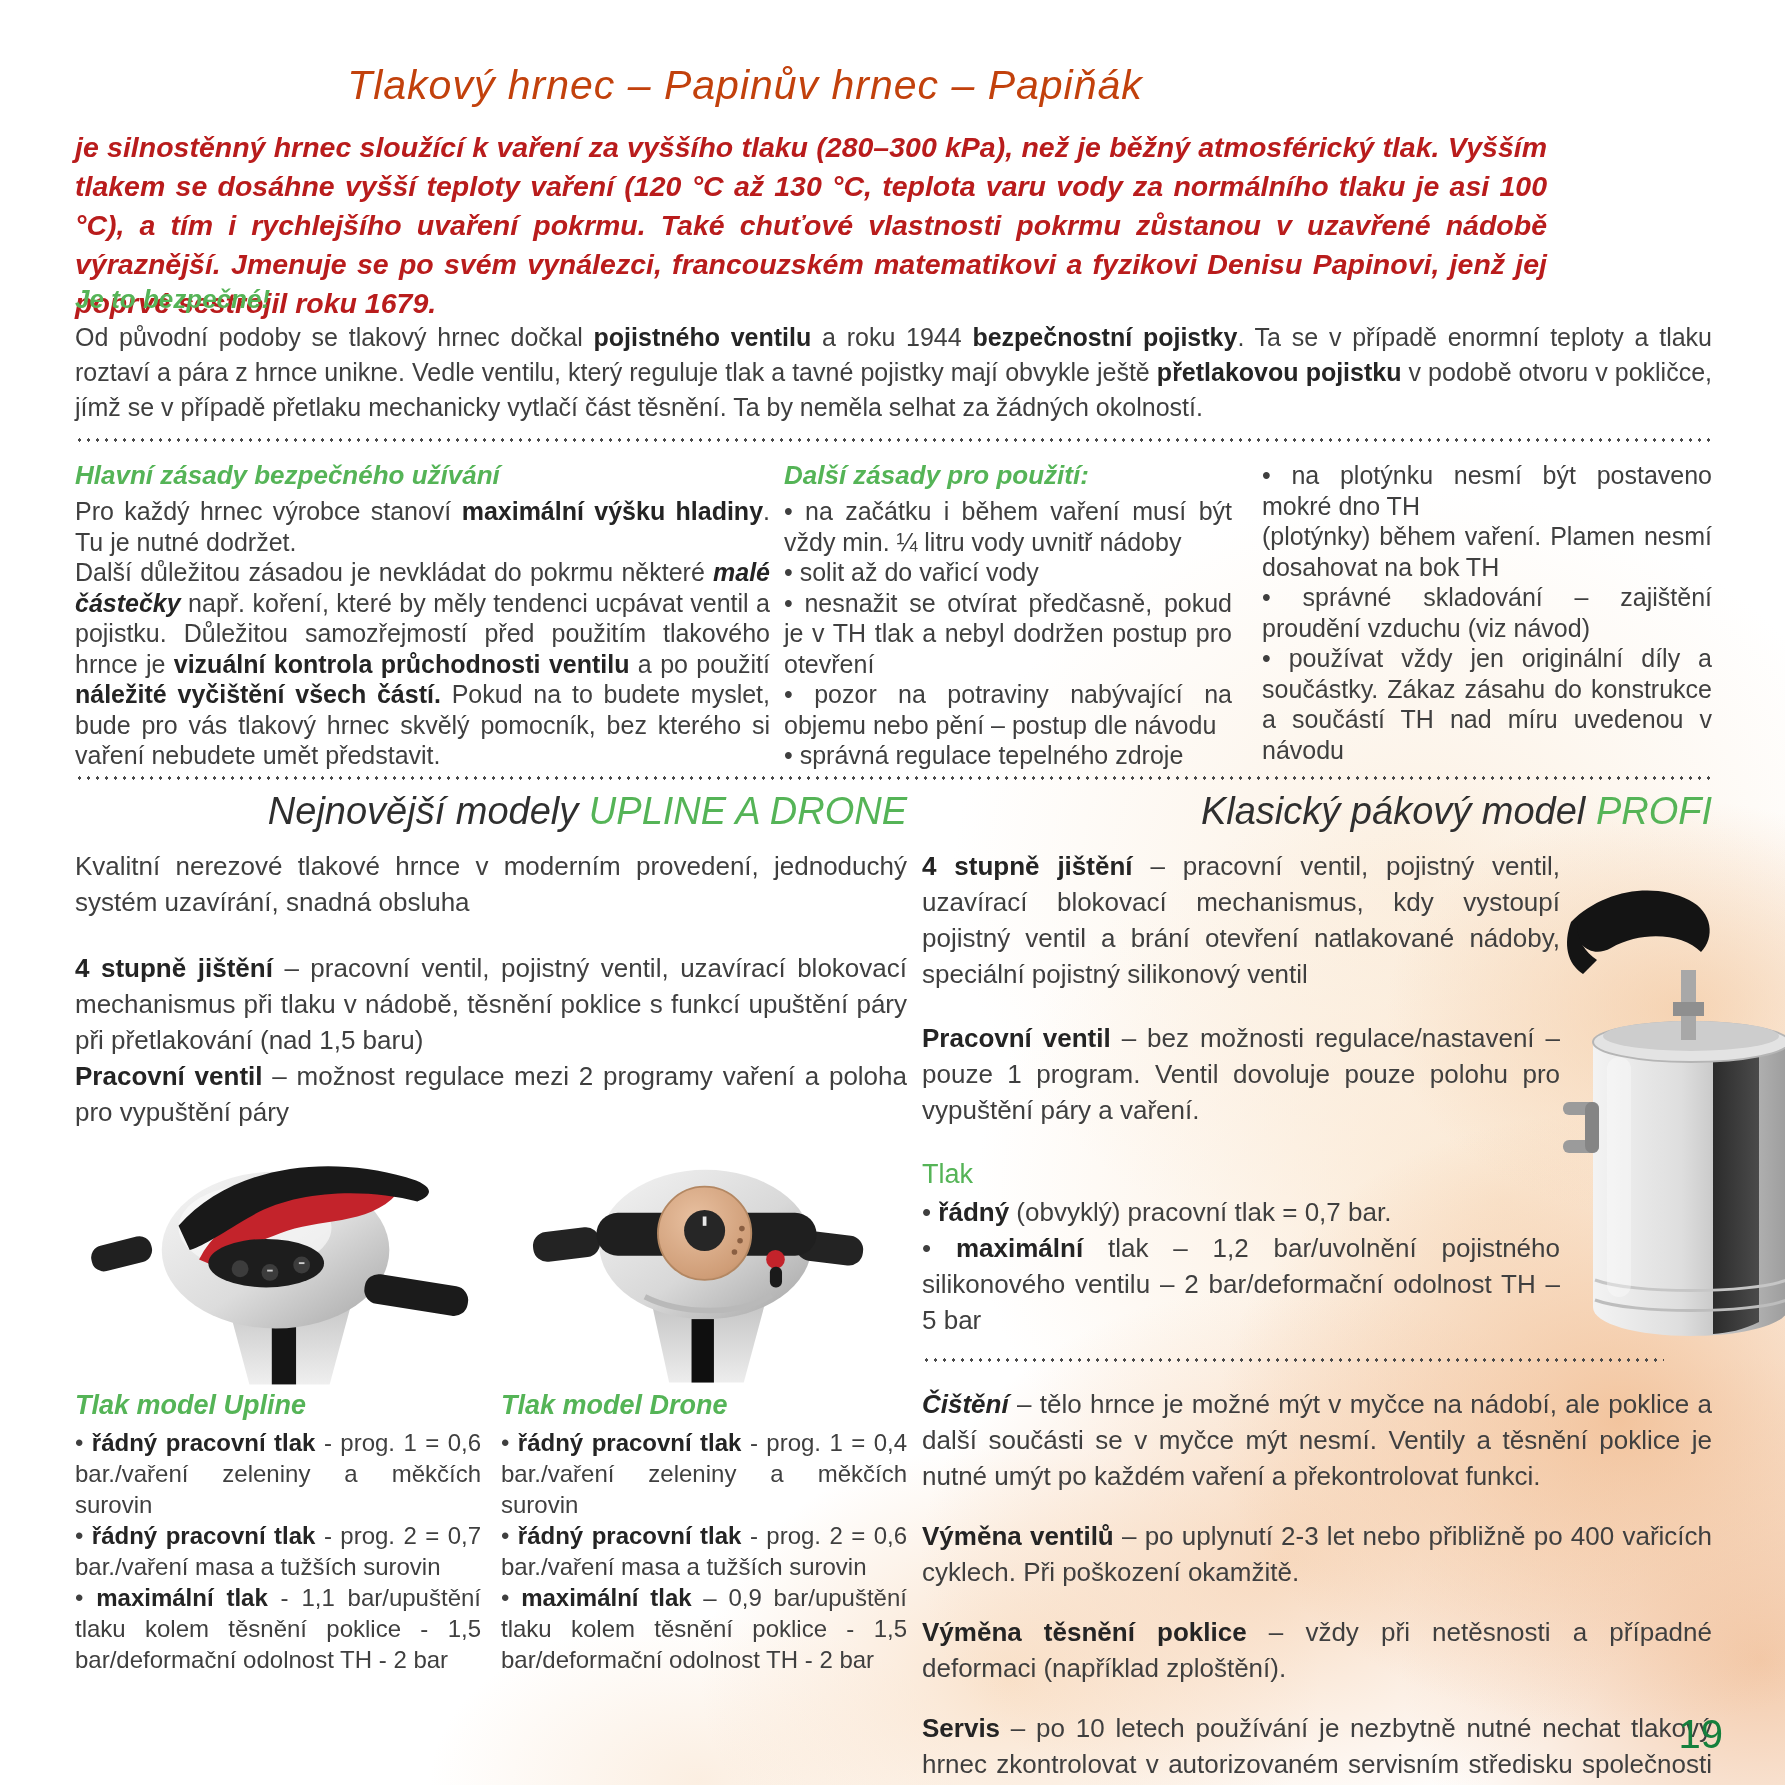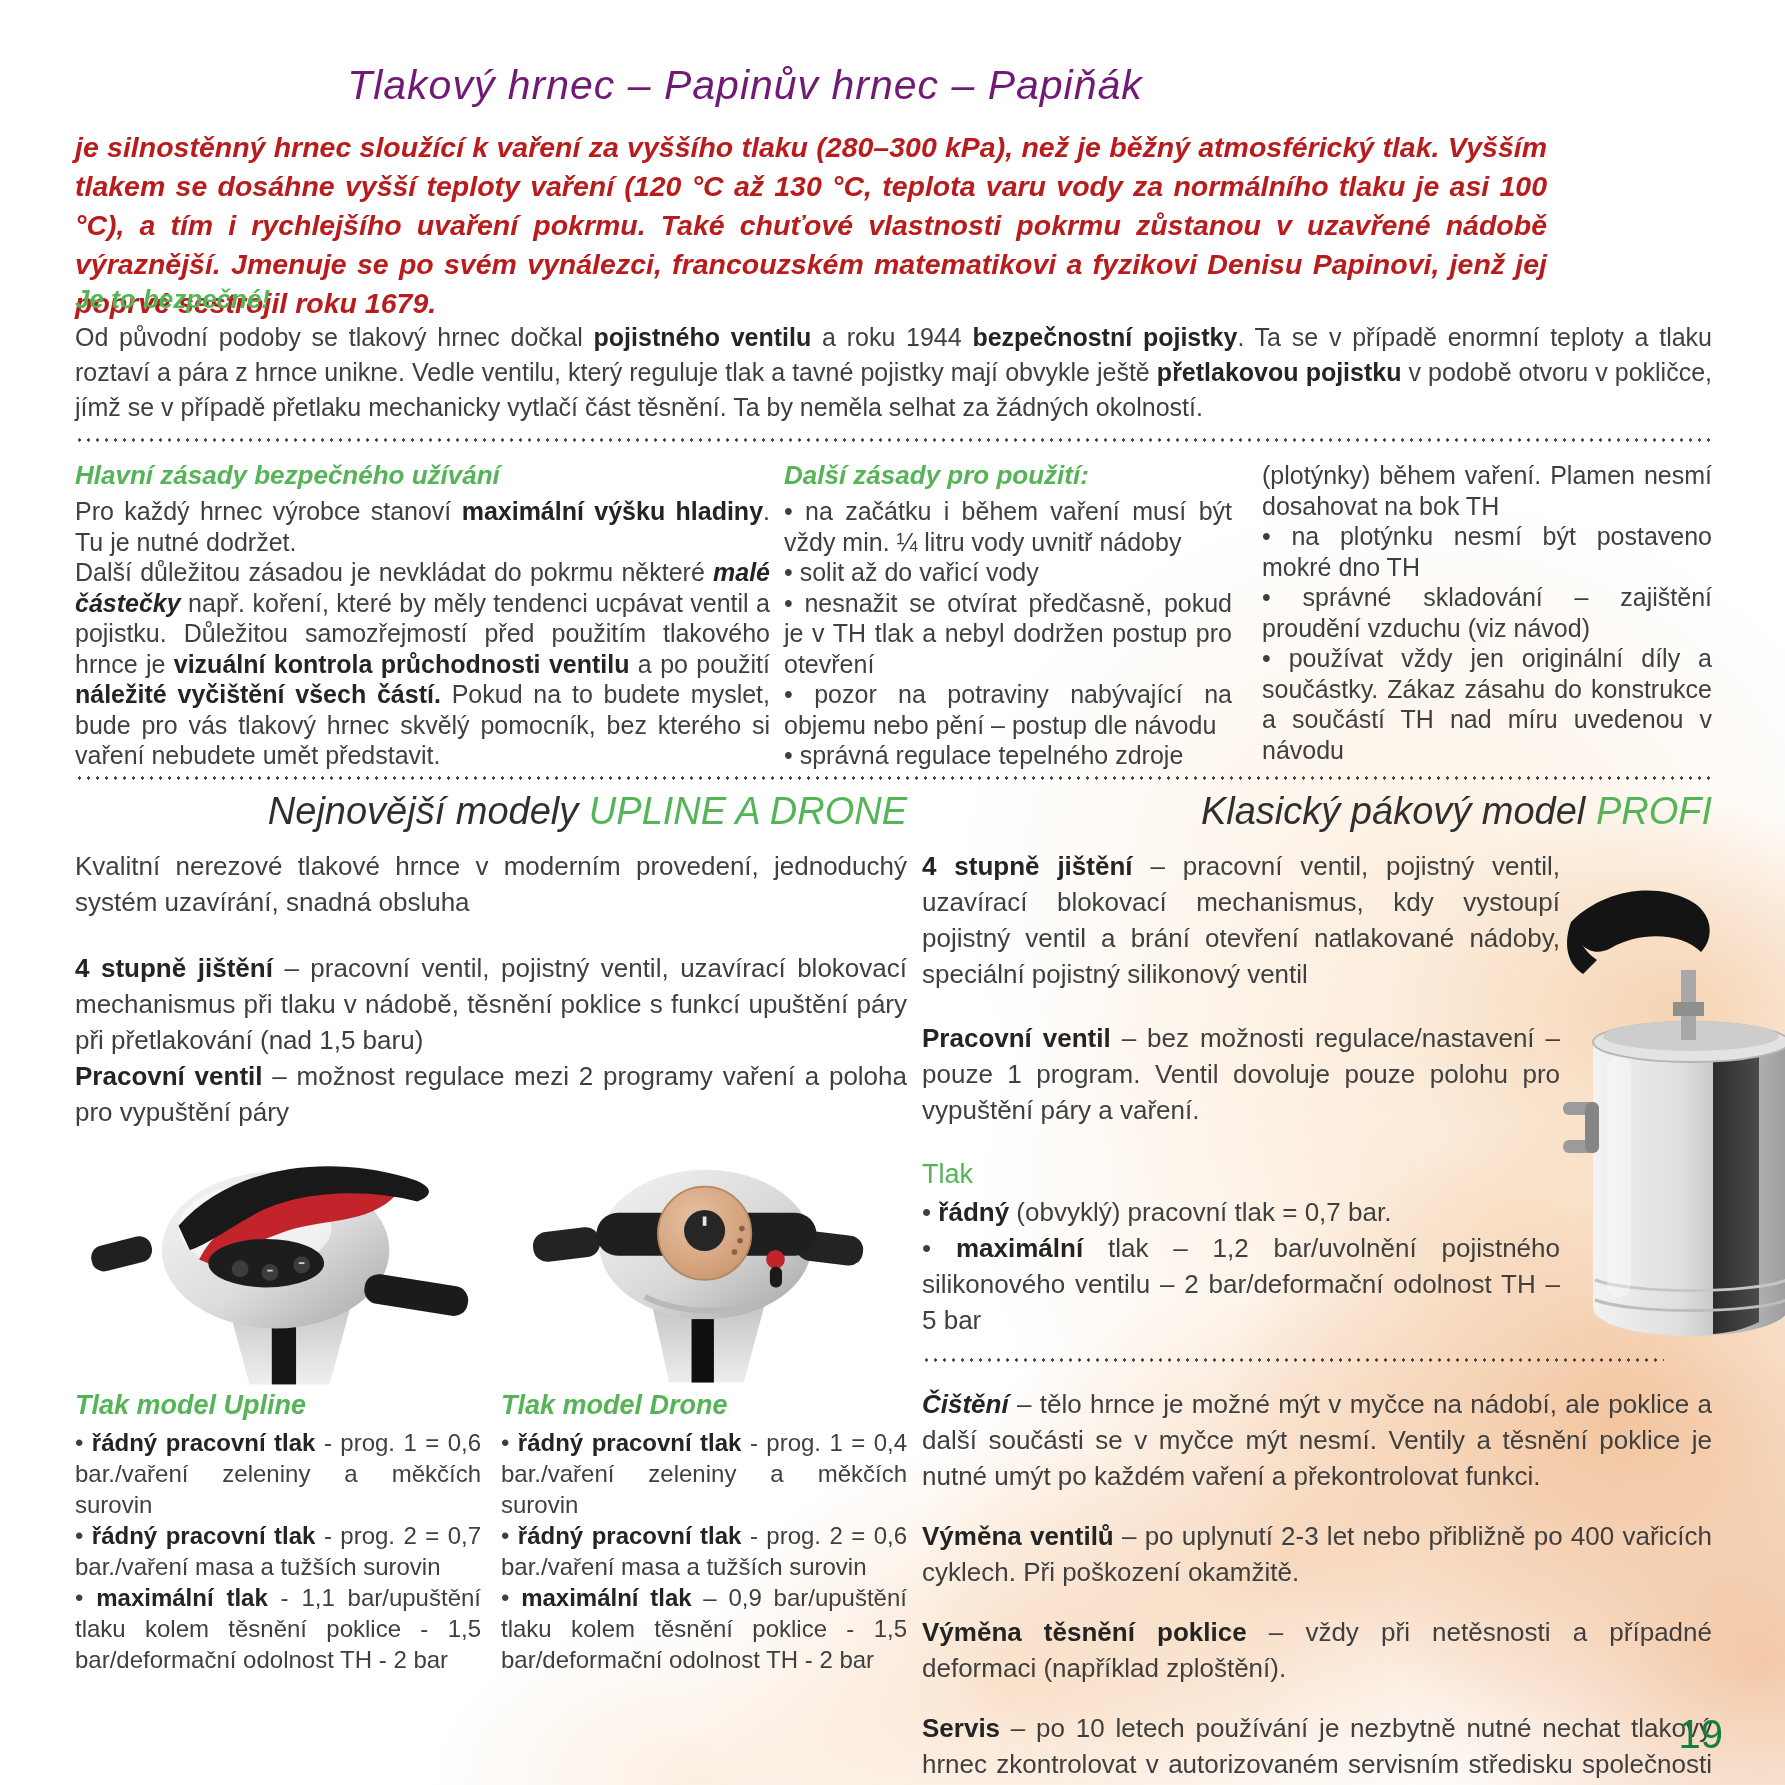--- a/index.html
+++ b/index.html
@@ -18,21 +18,21 @@
       radial-gradient(ellipse 600px 500px at 1420px 880px, rgba(251,238,222,.9) 0%, rgba(251,238,222,0) 78%),
       radial-gradient(ellipse 500px 420px at 1760px 1660px, rgba(238,180,135,.7) 0%, rgba(238,180,135,0) 72%),
       radial-gradient(ellipse 360px 220px at 700px 1780px, rgba(248,222,196,.5) 0%, rgba(248,222,196,0) 75%);
   }
   .b{font-weight:700;color:#242424;}
   .i{font-style:italic;}
   .g{color:#55b457;}
   .ghead{color:#55b457;font-style:italic;font-weight:700;}
 
   .titlewrap{position:absolute;top:62px;left:75px;width:1340px;text-align:center;}
-  .titlewrap h1{margin:0;font-size:41px;font-weight:400;font-style:italic;color:#701a75;letter-spacing:1px;}
+  .titlewrap h1{margin:0;font-size:41px;font-weight:400;font-style:italic;color:#c2410c;letter-spacing:1px;}
 
   .intro{
     position:absolute;top:128px;left:75px;width:1472px;margin:0;
     font-size:28.5px;line-height:39px;font-weight:700;font-style:italic;color:#b91c1c;text-align:justify;
   }
 
   .safety{position:absolute;top:284px;left:75px;width:1637px;}
   .safety h2{margin:0 0 5px;font-size:26px;}
   .safety p{margin:0;font-size:25px;line-height:35px;text-align:justify;}
 
@@ -103,22 +103,22 @@
     </div>
     <div class="col col2">
       <h3 class="ghead">Další zásady pro použití:</h3>
       <p>• na začátku i během vaření musí být vždy min. ¼ litru vody uvnitř nádoby</p>
       <p>• solit až do vařicí vody</p>
       <p>• nesnažit se otvírat předčasně, pokud je v TH tlak a nebyl dodržen postup pro otevření</p>
       <p>• pozor na potraviny nabývající na objemu nebo pění – postup dle návodu</p>
       <p>• správná regulace tepelného zdroje</p>
     </div>
     <div class="col col3">
+      <p>• na plotýnku nesmí být postaveno mokré dno TH</p>
       <p>(plotýnky) během vaření. Plamen nesmí dosahovat na bok TH</p>
-      <p>• na plotýnku nesmí být postaveno mokré dno TH</p>
       <p>• správné skladování – zajištění proudění vzduchu (viz návod)</p>
       <p>• používat vždy jen originální díly a součástky. Zákaz zásahu do konstrukce a součástí TH nad míru uvedenou v návodu</p>
     </div>
   </section>
 
   <div class="dots d2"></div>
 
   <section class="bottom">
 
     <div class="half left">

